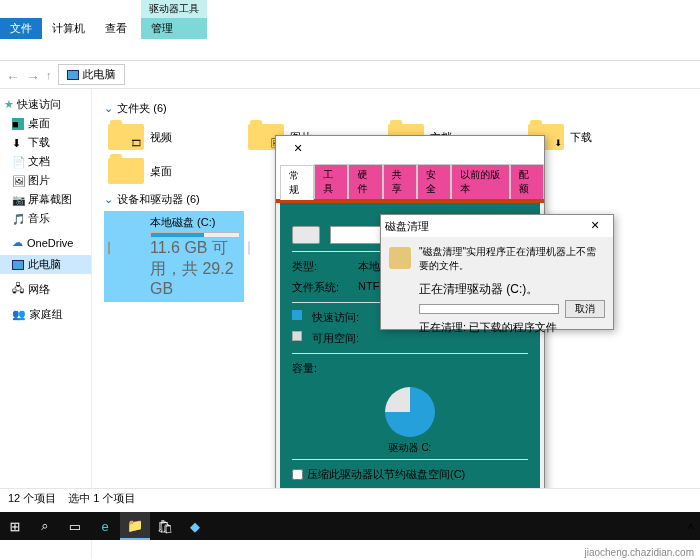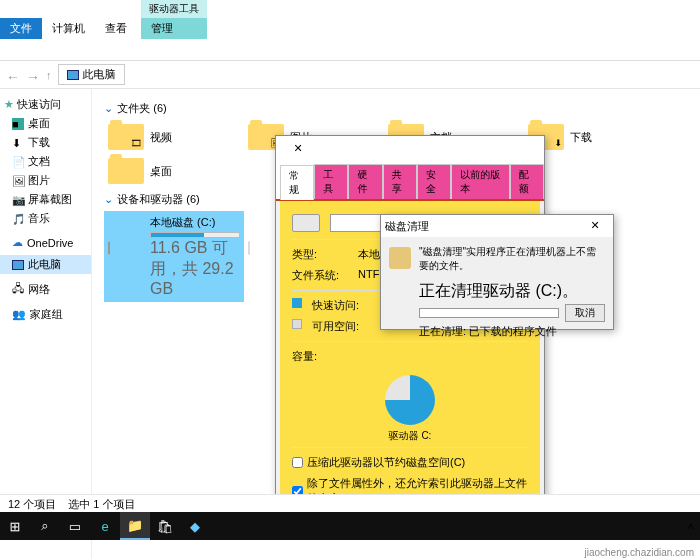--- a/index.html
+++ b/index.html
@@ -29,24 +29,24 @@
 .folder:before{content:"";position:absolute;top:-4px;left:2px;width:12px;height:6px;background:#ffd96b;border-radius:2px 2px 0 0}
 .drive{width:36px;height:20px;background:#e8e8e8;border:1px solid #999;border-radius:2px}
 .drive-bar{width:100%;height:6px;background:#eee;border:1px solid #bbb;margin-top:2px}
 .drive-fill{height:100%;background:#26a0da}
 .sub{font-size:16px;color:#666}
 .dvd{width:30px;height:30px;border-radius:50%;background:radial-gradient(circle,#fff 15%,#ccc 40%,#eee);border:1px solid #999}
 
 .dlg{position:absolute;left:275px;top:135px;width:270px;height:392px;background:#f0f0f0;border:1px solid #888;box-shadow:2px 2px 8px rgba(0,0,0,.3)}
 .dlg-title{height:24px;display:flex;align-items:center;padding:0 6px;background:#fff;justify-content:space-between}
 .dlg-x{width:32px;text-align:center}
-.tabs{display:flex;background:#fff;border-bottom:2px solid #c2410c;padding-top:4px;padding-left:4px;gap:0}
+.tabs{display:flex;background:#fff;border-bottom:4px solid #c2410c;padding-top:4px;padding-left:4px;gap:0}
 .tab{padding:3px 8px;border:1px solid #ccc;border-bottom:none;background:#ec4899;font-size:10px}
 .tab.active{background:#fff;position:relative;top:1px}
-.dlg-body{padding:10px 12px;background:#fde047;margin:0 4px 4px 4px;height:320px;position:relative}
+.dlg-body{padding:20px 12px;background:#0f766e;margin:0 4px 4px 4px;height:320px;position:relative}
 .row{display:flex;gap:10px;padding:3px 0;font-size:10px}
 .row .lbl{width:56px}
 .tbox{border:1px solid #999;height:18px;flex:1}
 hr{border:none;border-top:1px solid #ddd;margin:4px 0}
 .used-sq{width:10px;height:10px;background:#26a0da;display:inline-block}
 .free-sq{width:10px;height:10px;background:#ddd;display:inline-block;border:1px solid #aaa}
 .pie{width:50px;height:50px;border-radius:50%;background:conic-gradient(#26a0da 0 270deg,#e5e5e5 270deg 360deg);margin:8px auto 4px}
 .chk{display:flex;align-items:center;gap:4px;padding:3px 0;font-size:10px}
 .chk input{width:11px;height:11px}
 .dlg-btns{position:absolute;bottom:8px;right:8px;display:flex;gap:6px}
@@ -54,21 +54,21 @@
 .btn.def{border-color:#0078d7}
 .small-btn{width:70px;height:18px;border:1px solid #999;background:#e8e8e8;font-size:10px;text-align:center;line-height:16px}
 .red-box{border:2px solid #d00}
 
 .dlg2{position:absolute;left:380px;top:214px;width:234px;height:116px;background:#f0f0f0;border:1px solid #888;box-shadow:2px 2px 8px rgba(0,0,0,.3)}
 .dlg2-title{height:22px;display:flex;align-items:center;justify-content:space-between;padding:0 4px;background:#fff}
 .dlg2-x{width:28px;height:18px;text-align:center;line-height:16px}
 .dlg2-body{padding:8px;display:flex;gap:8px}
 .brush{width:22px;height:22px;background:#e6c77a;border-radius:3px;flex-shrink:0;position:relative;margin-top:2px}
 .prog{height:10px;border:1px solid #999;background:#fff;margin:6px 0}
-.status{height:18px;background:#fff;border-top:1px solid #e5e5e5;padding:2px 8px;font-size:10px;color:#444;display:flex;gap:12px}
+.status{height:24px;background:#fff;border-top:1px solid #e5e5e5;padding:2px 8px;font-size:10px;color:#444;display:flex;gap:12px}
 .task{position:absolute;bottom:20px;left:0;right:0;height:28px;background:#101010;display:flex;align-items:center}
 .task-item{width:30px;height:28px;display:flex;align-items:center;justify-content:center;color:#fff;font-size:13px}
 .task-item.active{background:#333;border-bottom:2px solid #76b9ed}
 .tray{margin-left:auto;display:flex;align-items:center;padding-right:6px;gap:6px;color:#fff;font-size:10px}
 .watermark{position:absolute;right:6px;bottom:50px;font-size:11px;color:#888}
 .watermark2{position:absolute;right:6px;bottom:2px;font-size:10px;color:#888}
 .cleanup-btn-wrap{display:flex;justify-content:flex-end;margin-top:4px}
 </style>
 </head>
 <body>
@@ -276,21 +276,21 @@
 
 <div class="dlg2 red-box">
   <div class="dlg2-title">
     <span>磁盘清理</span>
     <span class="dlg2-x">✕</span>
   </div>
   <div class="dlg2-body">
     <div class="brush"></div>
     <div style="flex:1">
       <div style="font-size:10px">"磁盘清理"实用程序正在清理机器上不需要的文件。</div>
-      <div style="font-size:16px;margin-top:8px">正在清理驱动器  (C:)。</div>
+      <div style="font-size:12px;margin-top:8px">正在清理驱动器  (C:)。</div>
       <div style="display:flex;gap:6px;align-items:center">
         <div class="prog" style="flex:1"></div>
         <div class="btn" style="width:40px;height:18px;line-height:16px;font-size:10px">取消</div>
       </div>
       <div style="font-size:10px"><span>正在清理:</span> <span>已下载的程序文件</span></div>
     </div>
   </div>
 </div>
 
 <div class="watermark">查字典（教程网）</div>

